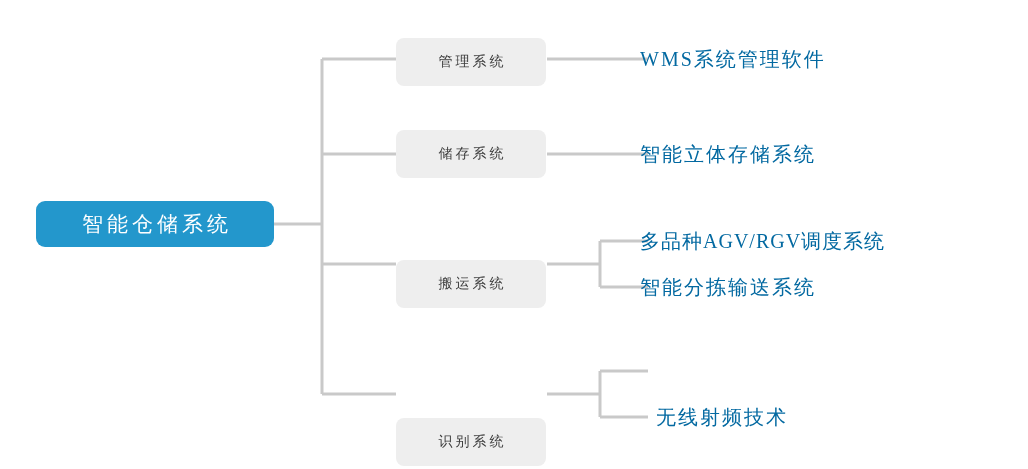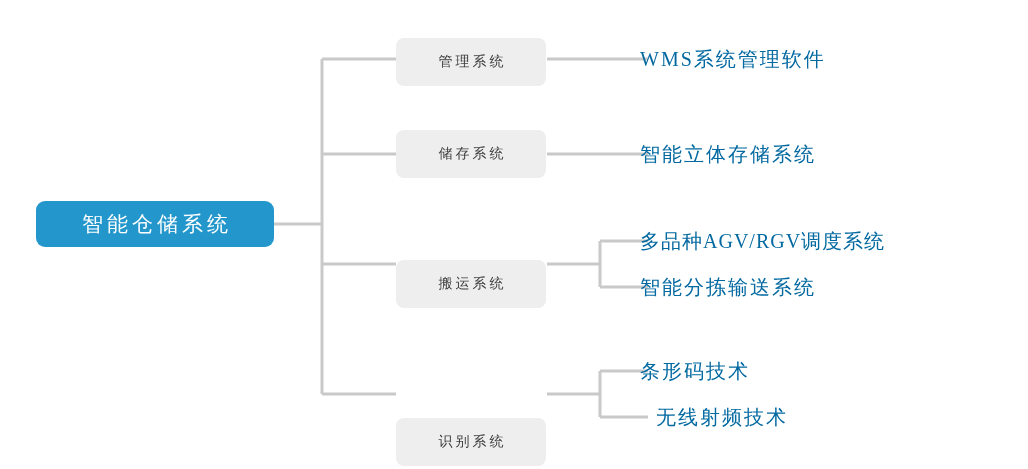--- a/index.html
+++ b/index.html
@@ -116,17 +116,16 @@
   <div class="node node-l2 n2-3">识别系统</div>
 
   <div class="leaf" style="top:59px;">WMS系统管理软件</div>
 
   <div class="leaf leaf-wide" style="top:241px;">多品种AGV/RGV调度系统</div>
 
   <div class="leaf" style="top:154px;">智能立体存储系统</div>
 
   <div class="leaf" style="top:287px;">智能分拣输送系统</div>
 
-  <div class="leaf" style="top:371px;">条形码技术</div>
 
   <div class="leaf" style="top:417px;margin-left:16px;">无线射频技术</div>
 
 </div>
 
 </body></html>

